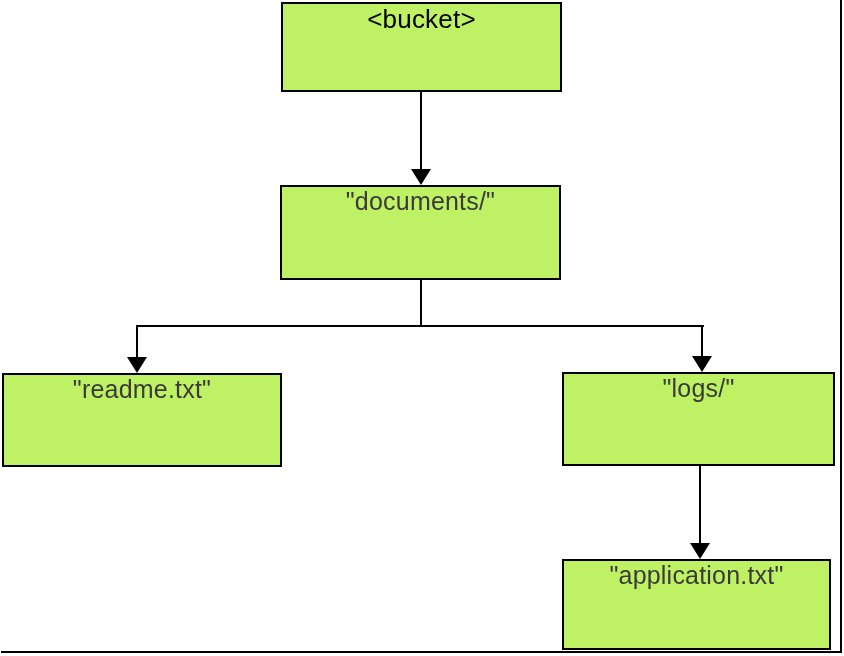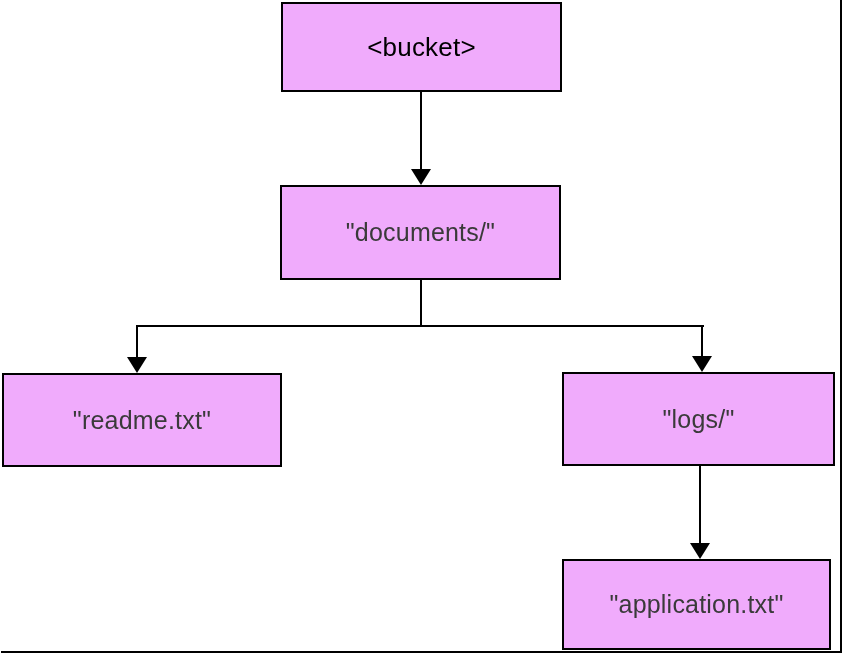--- a/index.html
+++ b/index.html
@@ -12,23 +12,22 @@
   }
   .canvas {
     position: relative;
     width: 844px;
     height: 656px;
     background: #ffffff;
   }
   .node {
     position: absolute;
     border: 2px solid #000000;
-    background: #f0abfc;
+    background: #bef264;
     display: flex;
-    align-items: center;
     justify-content: center;
     font-size: 25px;
     color: #3a3a3a;
     letter-spacing: 0.2px;
     white-space: nowrap;
   }
   .node-bucket   { left: 281px; top: 2px;   width: 281px; height: 90px; color: #000000; font-size: 26px; }
   .node-documents{ left: 280px; top: 185px; width: 281px; height: 95px; }
   .node-readme   { left: 2px;   top: 373px; width: 280px; height: 94px; }
   .node-logs     { left: 562px; top: 372px; width: 273px; height: 94px; }

